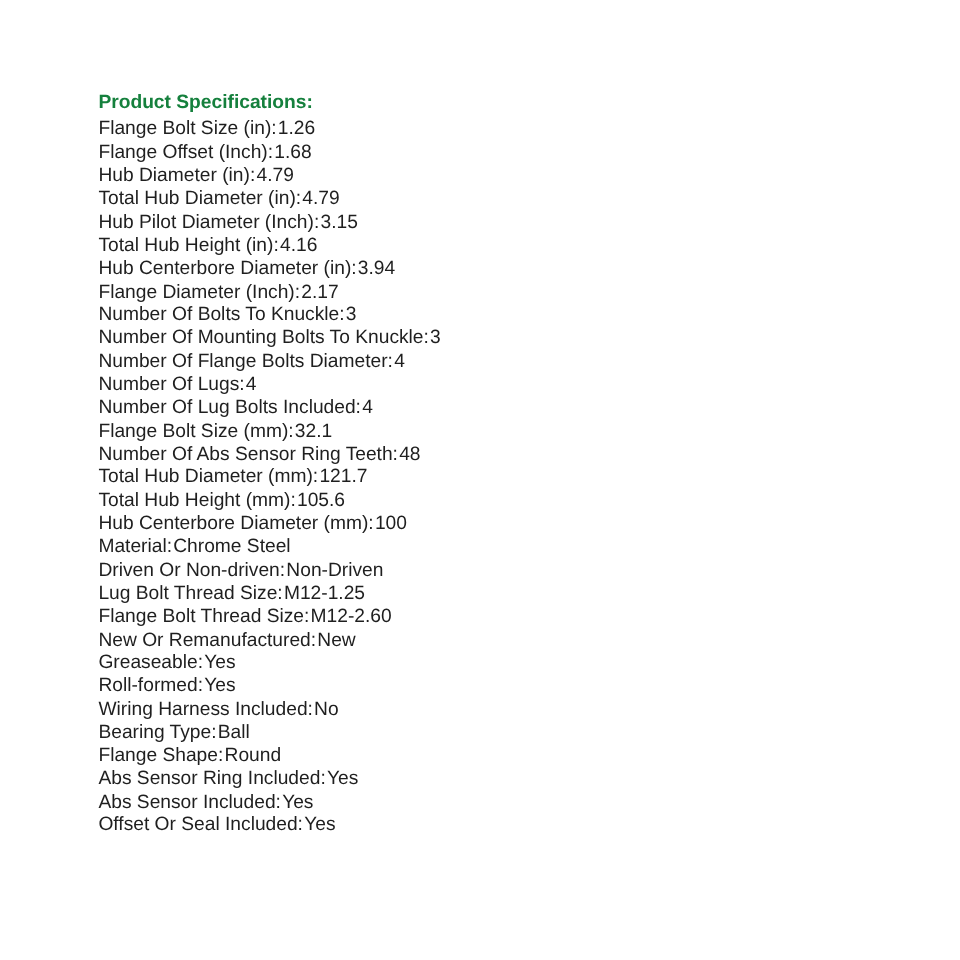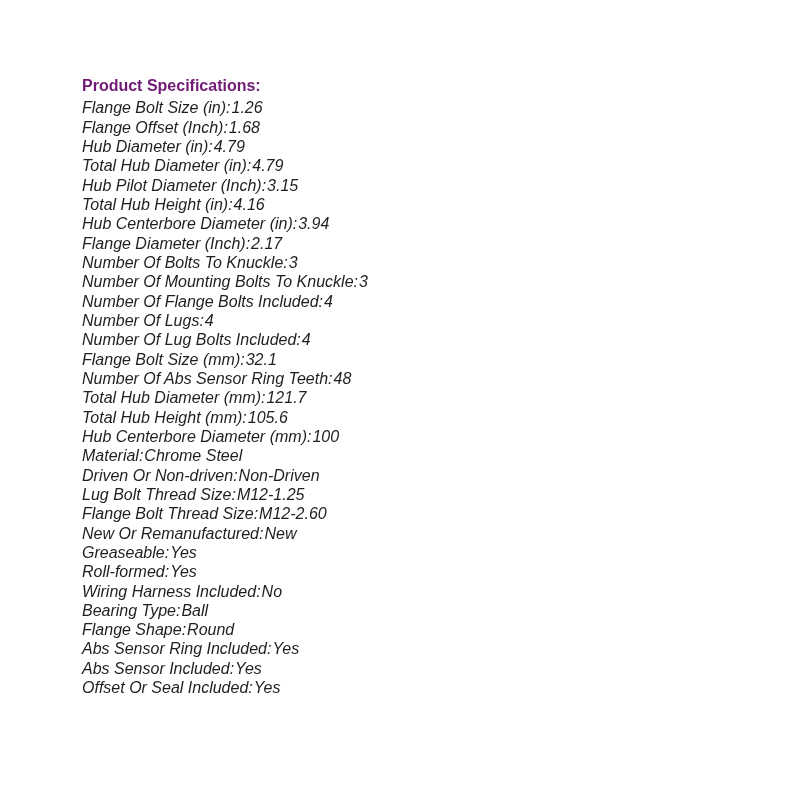--- a/index.html
+++ b/index.html
@@ -18,34 +18,33 @@
     position: absolute;
     left: 82px;
     top: 76px;
     color: #1f1f1f;
   }
   .spec-heading {
     margin: 0 0 3px 0;
     font-size: 16px;
     line-height: 19.3px;
     font-weight: bold;
-    color: #701a75;
+    color: #15803d;
     white-space: nowrap;
   }
   .spec-list {
     margin: 0;
     padding: 0;
     list-style: none;
   }
   .spec-row {
     font-size: 16px;
     line-height: 19.33px;
     white-space: nowrap;
     color: #1f1f1f;
-    font-style: italic;
   }
   .spec-row .sep {
     padding-right: 1px;
   }
 </style>
 </head>
 <body>
 
 <div class="spec-block">
   <h2 class="spec-heading">Product Specifications:</h2>
@@ -53,21 +52,21 @@
       <li class="spec-row"><span>Flange Bolt Size (in)</span><span class="sep">:</span><span>1.26</span></li>
       <li class="spec-row"><span>Flange Offset (Inch)</span><span class="sep">:</span><span>1.68</span></li>
       <li class="spec-row"><span>Hub Diameter (in)</span><span class="sep">:</span><span>4.79</span></li>
       <li class="spec-row"><span>Total Hub Diameter (in)</span><span class="sep">:</span><span>4.79</span></li>
       <li class="spec-row"><span>Hub Pilot Diameter (Inch)</span><span class="sep">:</span><span>3.15</span></li>
       <li class="spec-row"><span>Total Hub Height (in)</span><span class="sep">:</span><span>4.16</span></li>
       <li class="spec-row"><span>Hub Centerbore Diameter (in)</span><span class="sep">:</span><span>3.94</span></li>
       <li class="spec-row"><span>Flange Diameter (Inch)</span><span class="sep">:</span><span>2.17</span></li>
       <li class="spec-row"><span>Number Of Bolts To Knuckle</span><span class="sep">:</span><span>3</span></li>
       <li class="spec-row"><span>Number Of Mounting Bolts To Knuckle</span><span class="sep">:</span><span>3</span></li>
-      <li class="spec-row"><span>Number Of Flange Bolts Included</span><span class="sep">:</span><span>4</span></li>
+      <li class="spec-row"><span>Number Of Flange Bolts Diameter</span><span class="sep">:</span><span>4</span></li>
       <li class="spec-row"><span>Number Of Lugs</span><span class="sep">:</span><span>4</span></li>
       <li class="spec-row"><span>Number Of Lug Bolts Included</span><span class="sep">:</span><span>4</span></li>
       <li class="spec-row"><span>Flange Bolt Size (mm)</span><span class="sep">:</span><span>32.1</span></li>
       <li class="spec-row"><span>Number Of Abs Sensor Ring Teeth</span><span class="sep">:</span><span>48</span></li>
       <li class="spec-row"><span>Total Hub Diameter (mm)</span><span class="sep">:</span><span>121.7</span></li>
       <li class="spec-row"><span>Total Hub Height (mm)</span><span class="sep">:</span><span>105.6</span></li>
       <li class="spec-row"><span>Hub Centerbore Diameter (mm)</span><span class="sep">:</span><span>100</span></li>
       <li class="spec-row"><span>Material</span><span class="sep">:</span><span>Chrome Steel</span></li>
       <li class="spec-row"><span>Driven Or Non-driven</span><span class="sep">:</span><span>Non-Driven</span></li>
       <li class="spec-row"><span>Lug Bolt Thread Size</span><span class="sep">:</span><span>M12-1.25</span></li>

